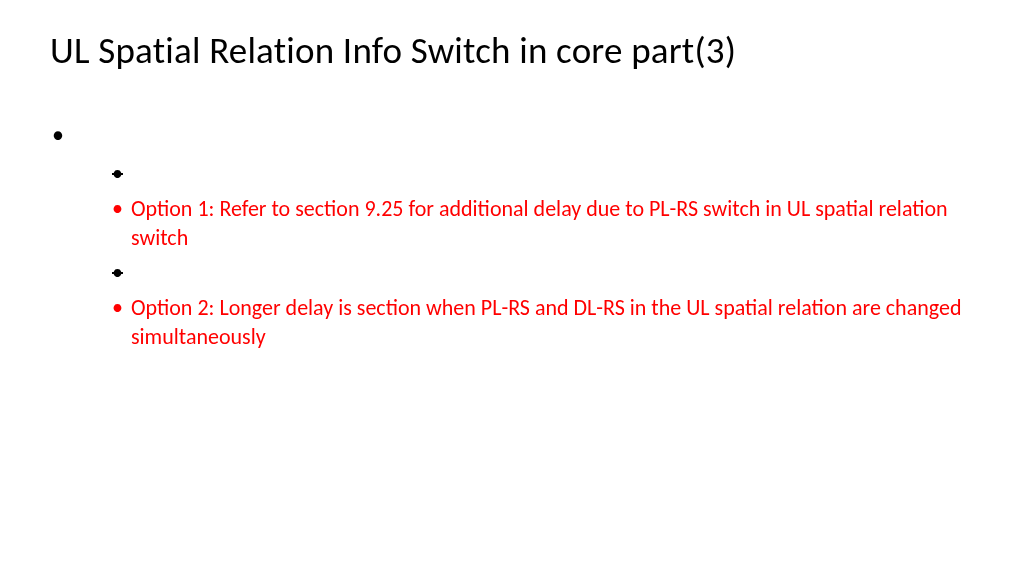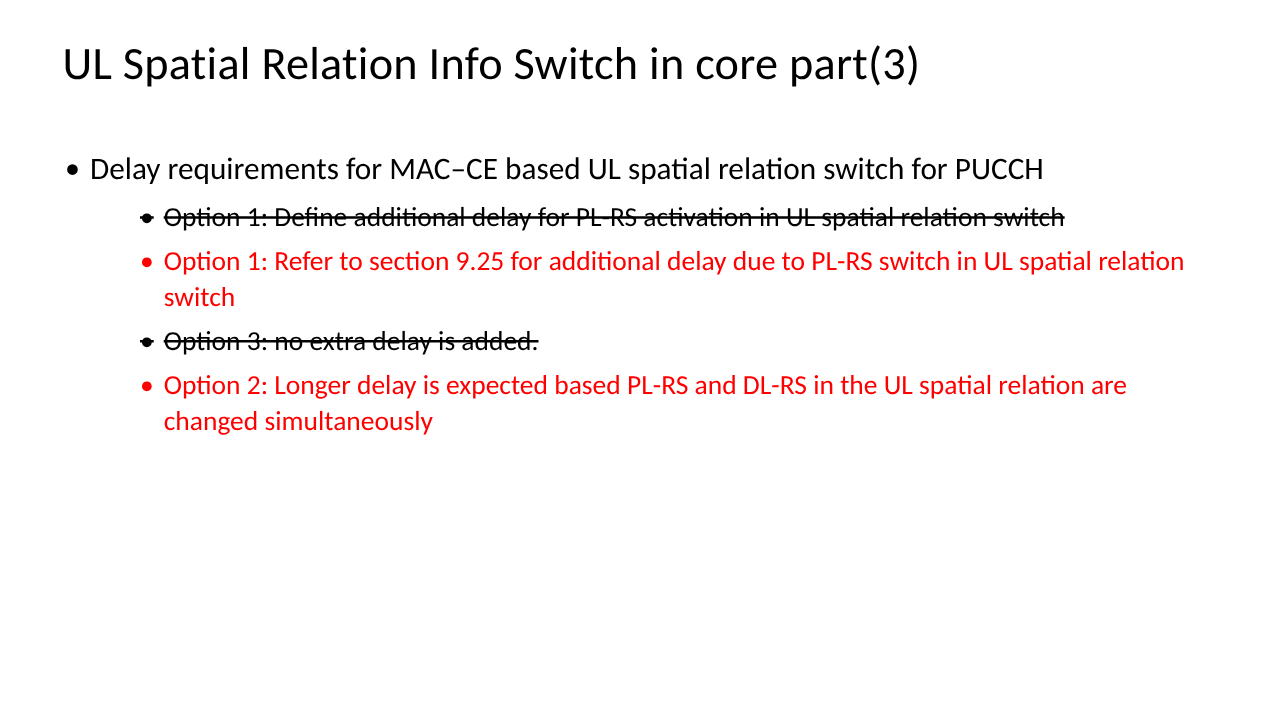--- a/index.html
+++ b/index.html
@@ -66,33 +66,30 @@
       text-decoration-thickness: 1.5px;
     }
   </style>
 </head>
 <body>
 
 <h1 class="title">UL Spatial Relation Info Switch in core part(3)</h1>
 
 <div class="main-bullet">
   <span class="dot">•</span>
-  <span class="text">Delay requirements for MAC–CE based UL spatial relation switch for PUCCH</span>
 </div>
 
 <div class="sub-list">
   <div class="sub-bullet">
     <span class="dot black strike">•</span>
-    <span class="text black strike">Option 1:  Define additional delay for PL-RS activation in UL spatial relation switch</span>
   </div>
   <div class="sub-bullet">
     <span class="dot red">•</span>
     <span class="text red">Option 1: Refer to section 9.25 for additional delay due to PL-RS switch in UL spatial relation switch</span>
   </div>
   <div class="sub-bullet">
     <span class="dot black strike">•</span>
-    <span class="text black strike">Option 3: no extra delay is added.</span>
   </div>
   <div class="sub-bullet">
     <span class="dot red">•</span>
-    <span class="text red">Option 2: Longer delay is expected based PL-RS and DL-RS in the UL spatial relation are changed simultaneously</span>
+    <span class="text red">Option 2: Longer delay is section when PL-RS and DL-RS in the UL spatial relation are changed simultaneously</span>
   </div>
 </div>
 
 </body></html>

